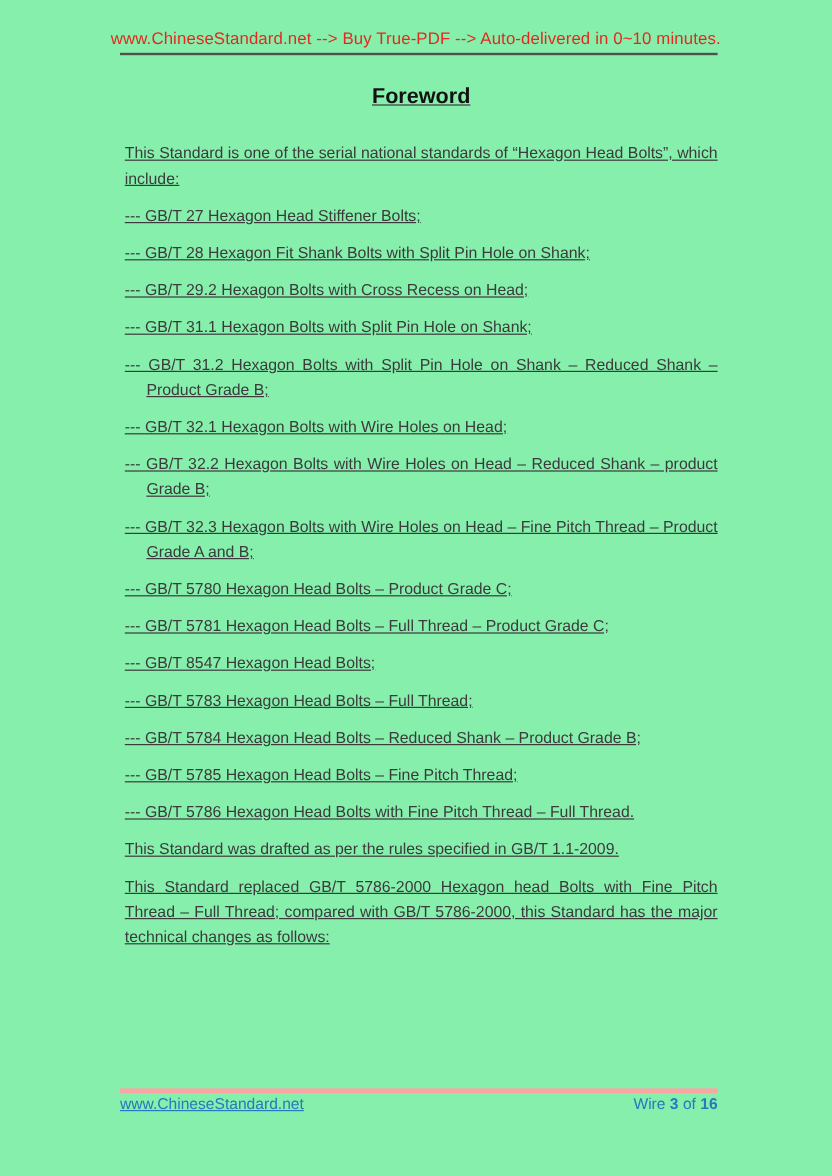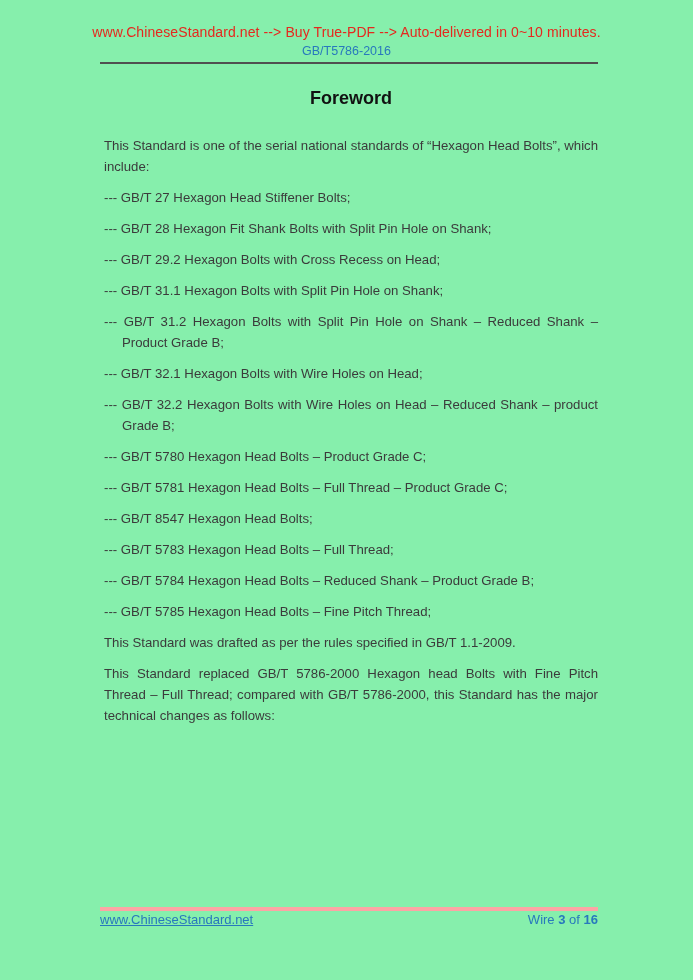--- a/index.html
+++ b/index.html
@@ -32,20 +32,21 @@
     margin-top: 4px;
   }
   .header-rule {
     height: 0;
     border-bottom: 2px solid #505050;
     margin: 4px 95px 0 100px;
   }
   
   .content {
     margin: 15px 95px 0 104px;
+    text-decoration: underline;
   }
   h1.page-title {
     font-size: 18px;
     font-weight: bold;
     color: #111111;
     text-align: center;
     margin: 24px 0 27px 0;
     line-height: 20px;
   }
   .content p {
@@ -81,43 +82,44 @@
     font-weight: bold;
   }
 </style>
 </head>
 <body>
 
 <div class="page">
 
   <div class="header">
     <div class="promo">www.ChineseStandard.net --&gt; Buy True-PDF --&gt; Auto-delivered in 0~10 minutes.</div>
-    <div class="docnum">GB/T5786-2016</div>
     <div class="header-rule"></div>
   </div>
 
   <div class="content">
     <h1 class="page-title">Foreword</h1>
 
     <p>This Standard is one of the serial national standards of “Hexagon Head Bolts”, which include:</p>
 
     <div class="standards-list">
         <p>--- GB/T 27 Hexagon Head Stiffener Bolts;</p>
         <p>--- GB/T 28 Hexagon Fit Shank Bolts with Split Pin Hole on Shank;</p>
         <p>--- GB/T 29.2 Hexagon Bolts with Cross Recess on Head;</p>
         <p>--- GB/T 31.1 Hexagon Bolts with Split Pin Hole on Shank;</p>
         <p>--- GB/T 31.2 Hexagon Bolts with Split Pin Hole on Shank – Reduced Shank – Product Grade B;</p>
         <p>--- GB/T 32.1 Hexagon Bolts with Wire Holes on Head;</p>
         <p>--- GB/T 32.2 Hexagon Bolts with Wire Holes on Head – Reduced Shank – product Grade B;</p>
+        <p>--- GB/T 32.3 Hexagon Bolts with Wire Holes on Head – Fine Pitch Thread – Product Grade A and B;</p>
         <p>--- GB/T 5780 Hexagon Head Bolts – Product Grade C;</p>
         <p>--- GB/T 5781 Hexagon Head Bolts – Full Thread – Product Grade C;</p>
         <p>--- GB/T 8547 Hexagon Head Bolts;</p>
         <p>--- GB/T 5783 Hexagon Head Bolts – Full Thread;</p>
         <p>--- GB/T 5784 Hexagon Head Bolts – Reduced Shank – Product Grade B;</p>
         <p>--- GB/T 5785 Hexagon Head Bolts – Fine Pitch Thread;</p>
+        <p>--- GB/T 5786 Hexagon Head Bolts with Fine Pitch Thread – Full Thread.</p>
       </div>
 
     <p>This Standard was drafted as per the rules specified in GB/T 1.1-2009.</p>
 
     <p>This Standard replaced GB/T 5786-2000 Hexagon head Bolts with Fine Pitch Thread – Full Thread; compared with GB/T 5786-2000, this Standard has the major technical changes as follows:</p>
   </div>
 
   <div class="footer">
     <a>www.ChineseStandard.net</a>
     <span class="page-indicator">

